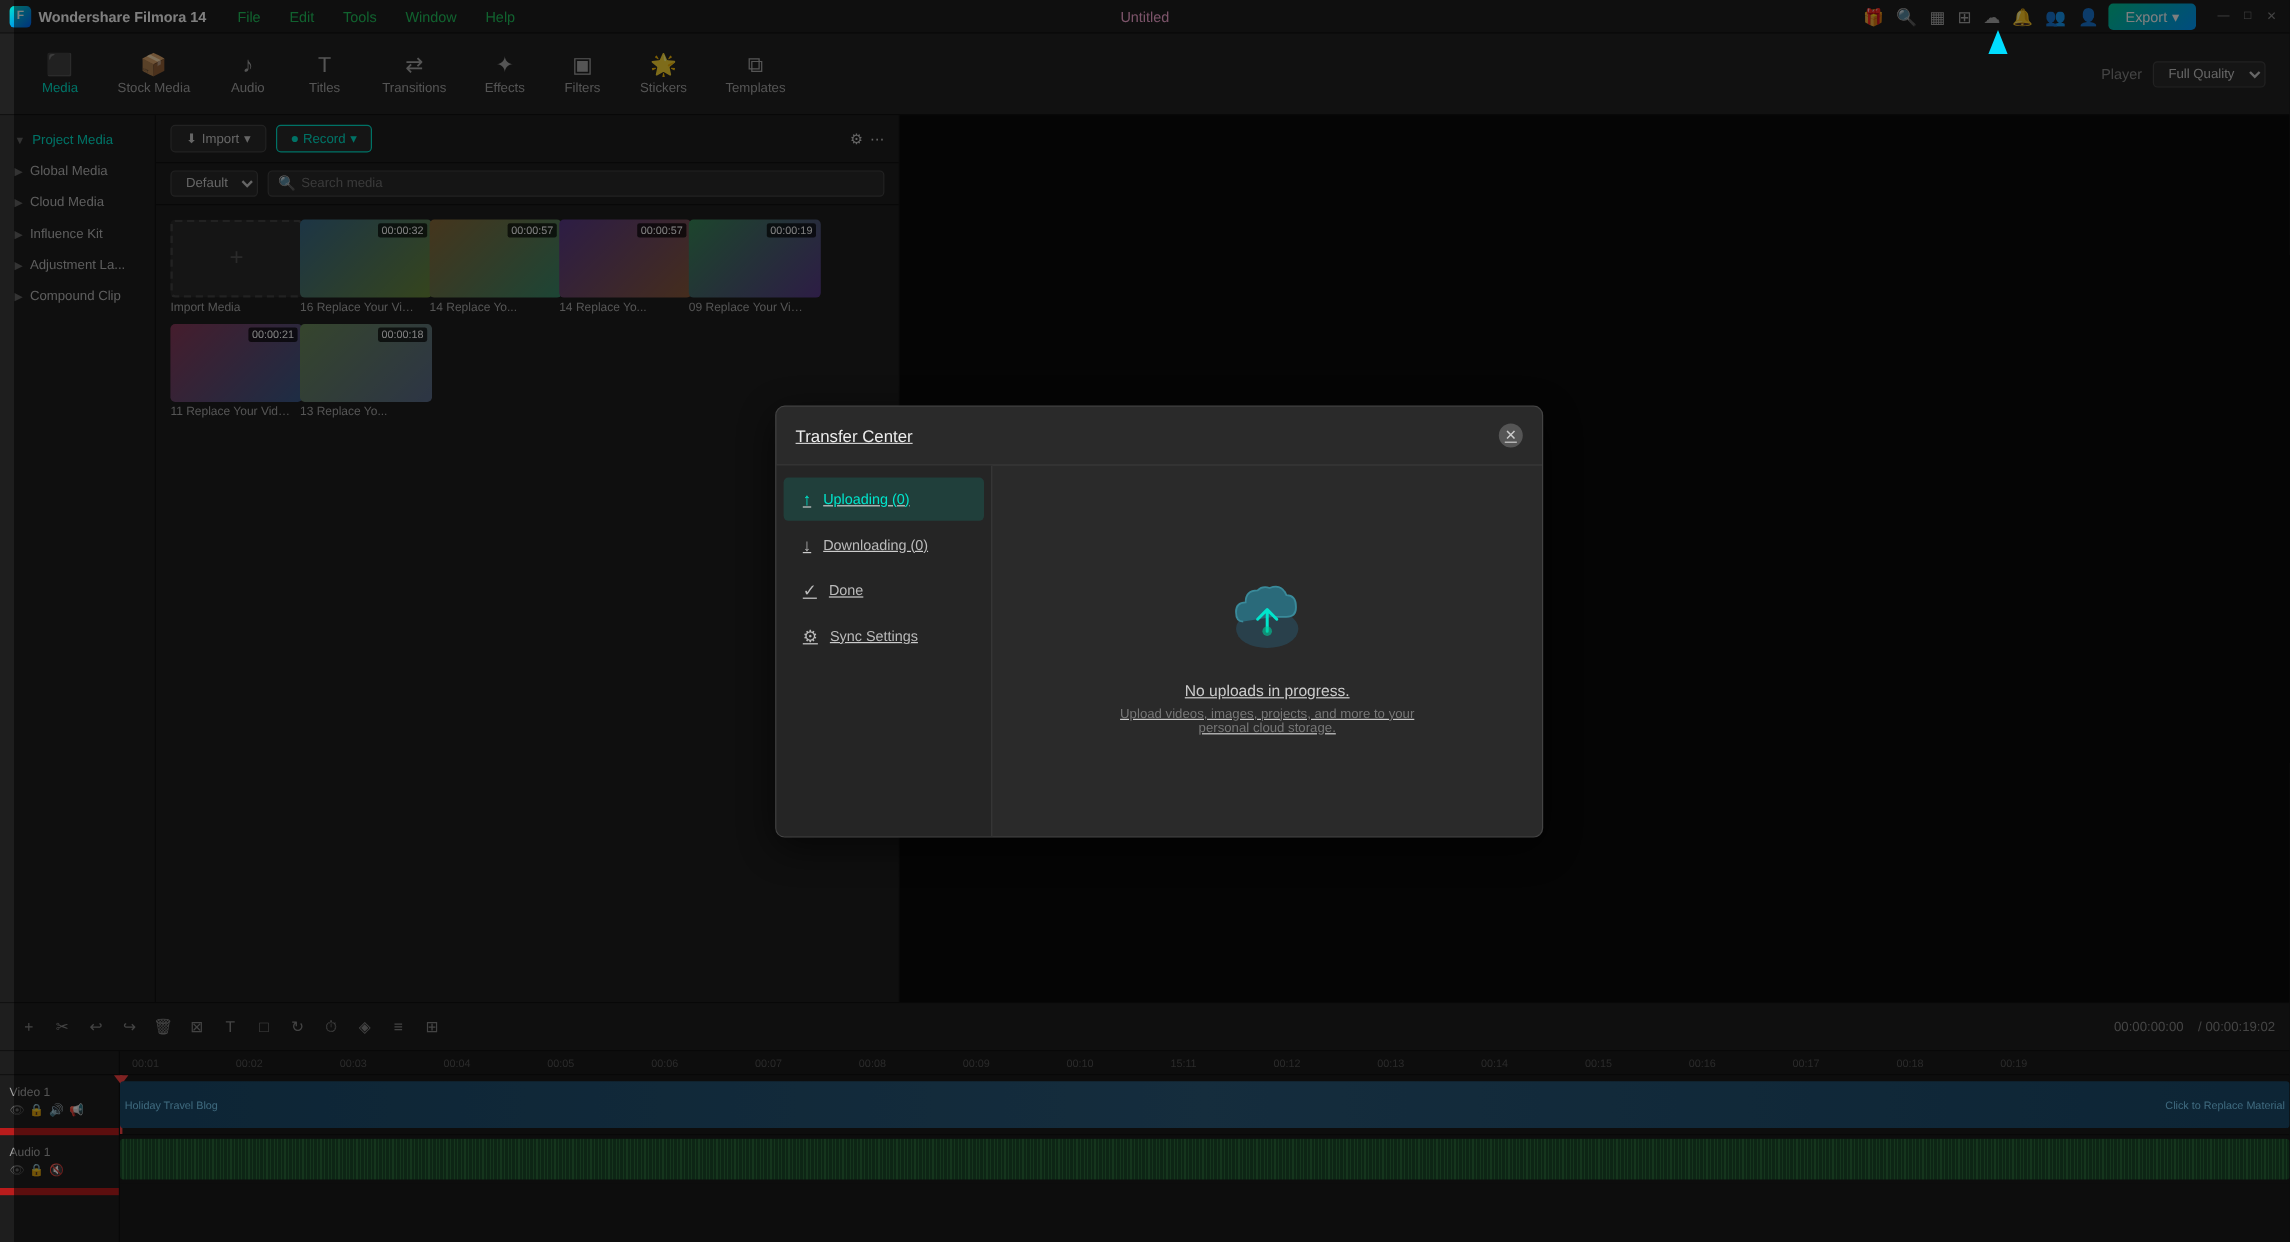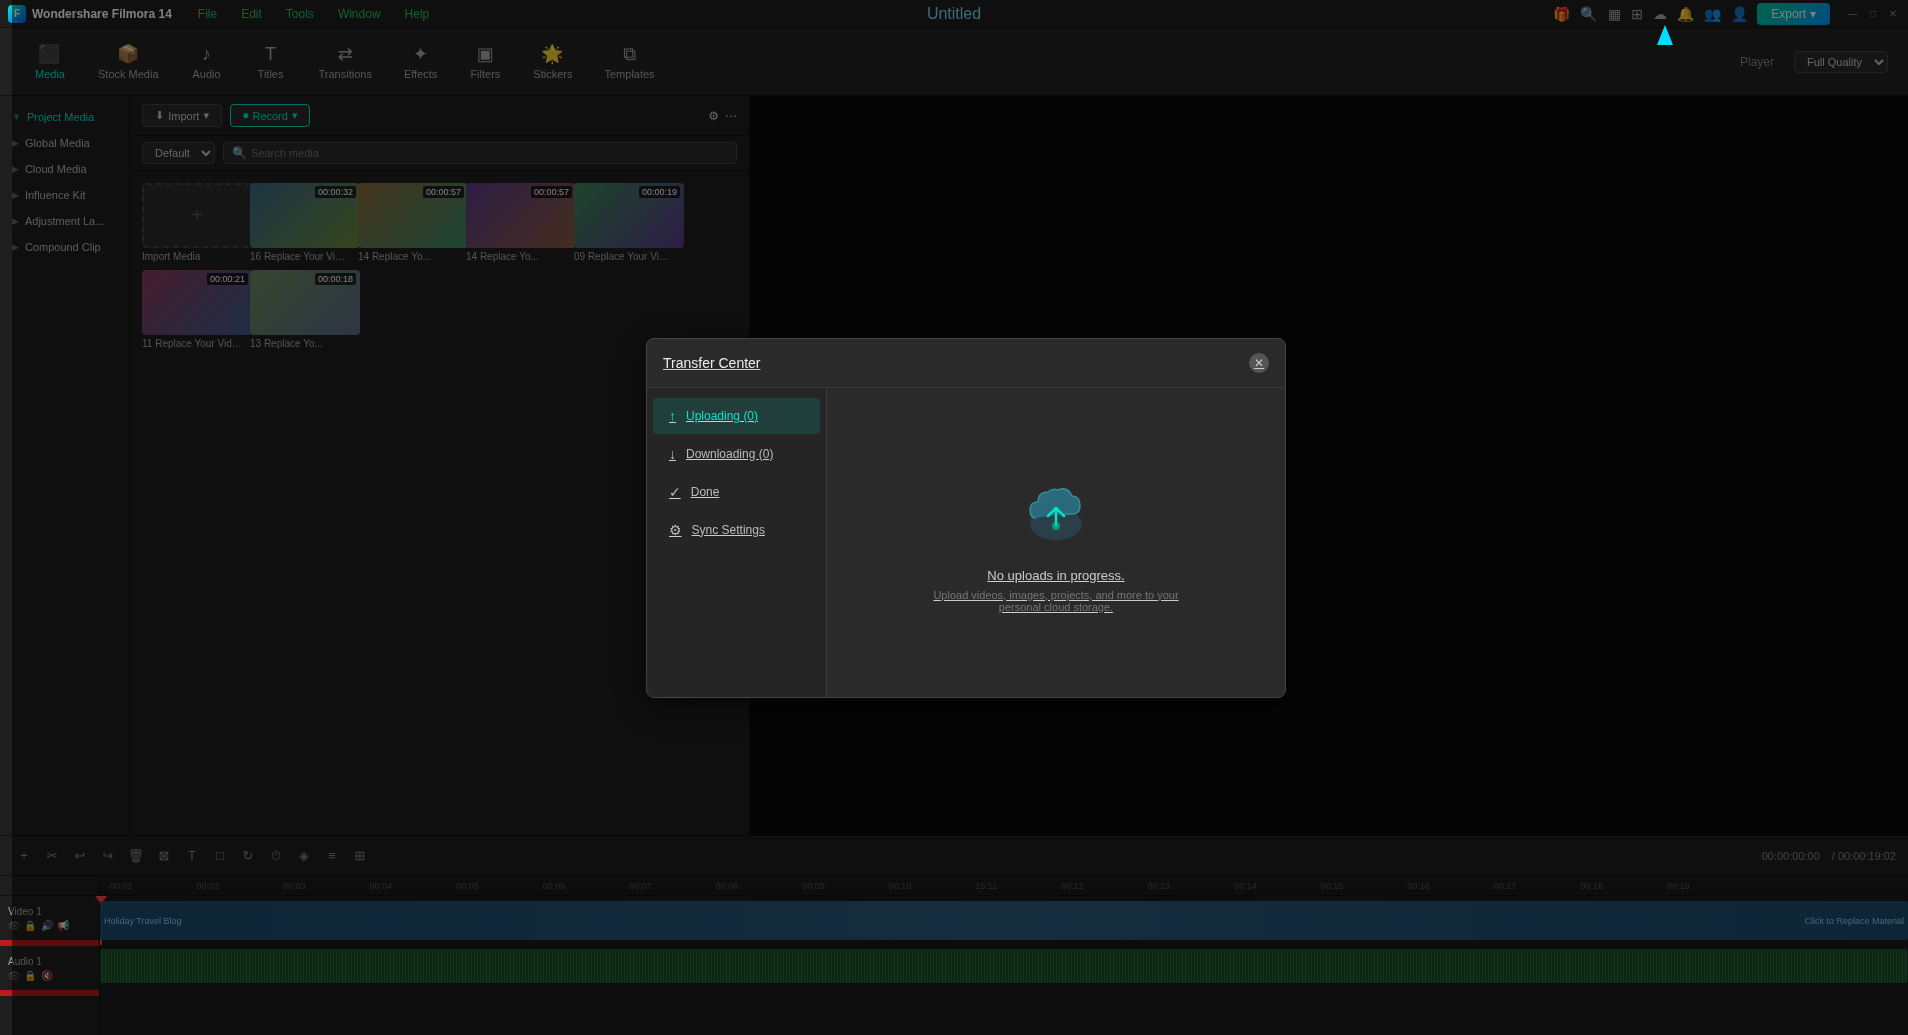--- a/index.html
+++ b/index.html
@@ -57,22 +57,22 @@
     .menu-bar-right {
       margin-left: auto;
       display: flex;
       align-items: center;
       gap: 8px;
     }
     .title-center {
       position: absolute;
       left: 50%;
       transform: translateX(-50%);
-      color: #7dd3fc;
-      font-size: 16px;
+      color: #f9a8d4;
+      font-size: 12px;
     }
     .export-btn {
       background: linear-gradient(135deg, #00c896, #0099ff);
       color: #fff;
       border: none;
       padding: 4px 14px;
       border-radius: 4px;
       font-size: 12px;
       cursor: pointer;
       display: flex;
@@ -126,21 +126,21 @@
       min-width: 60px;
     }
     .tool-tab.active { color: #00e5cc; }
     .tool-tab .tab-icon {
       font-size: 18px;
     }
     .toolbar-right {
       margin-left: auto;
       display: flex;
       align-items: center;
-      gap: 20px;
+      gap: 9px;
     }
     .player-label {
       color: #888;
       font-size: 12px;
     }
     .quality-select {
       background: #2a2a2a;
       border: 1px solid #444;
       color: #ccc;
       padding: 3px 8px;

